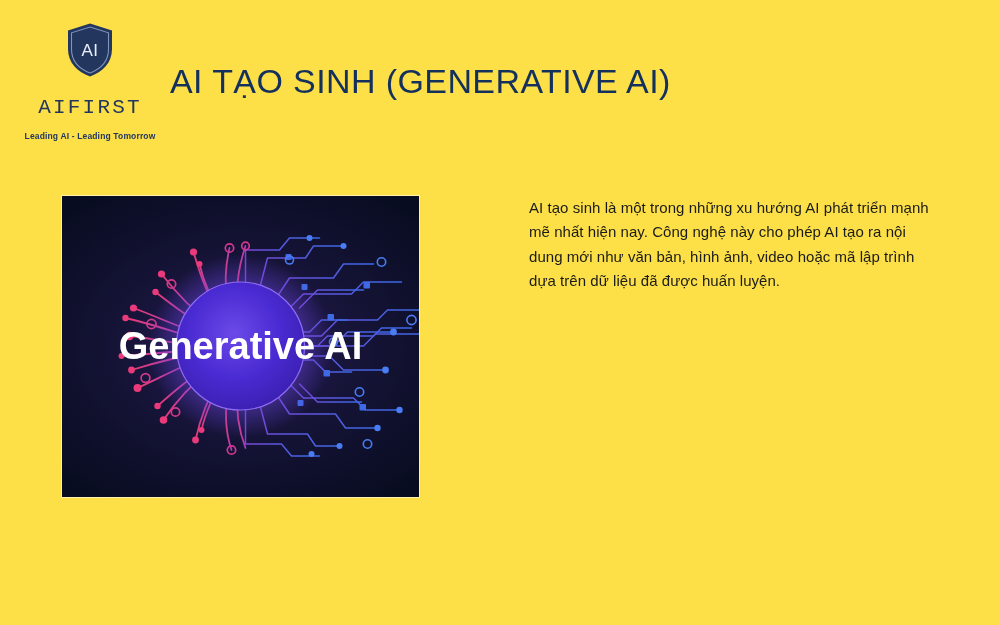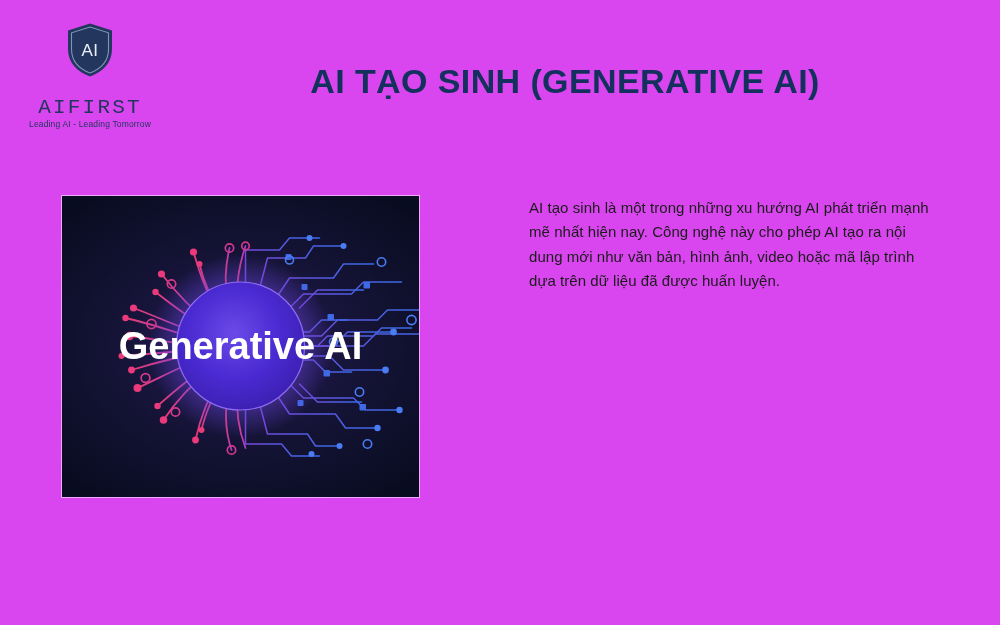--- a/index.html
+++ b/index.html
@@ -12,21 +12,21 @@
     height: 625px;
     background: #f4f1ea;
     font-family: "Liberation Sans", sans-serif;
     overflow: hidden;
     position: relative;
   }
 
   .slide {
     position: absolute;
     inset: 0;
-    background: #d946ef;
+    background: #fde047;
   }
 
   
   .brand {
     position: absolute;
     left: 20px;
     top: 22px;
     width: 140px;
     text-align: center;
     user-select: none;
@@ -40,37 +40,37 @@
   .brand-word {
     margin-top: 18px;
     font-size: 21px;
     letter-spacing: 2.2px;
     color: #22365e;
     font-weight: 400;
     line-height: 1.1;
     font-family: Liberation Mono, monospace;
   }
   .brand-tagline {
-    margin-top: 0;
+    margin-top: 12px;
     font-size: 8.5px;
-    font-weight: normal;
+    font-weight: bold;
     letter-spacing: 0.15px;
     color: #22365e;
     line-height: 1.2;
   }
 
   
   .slide-title {
     position: absolute;
     left: 170px;
     right: 40px;
     top: 62px;
-    text-align: center;
+    text-align: left;
     font-size: 34px;
-    font-weight: bold;
+    font-weight: normal;
     letter-spacing: 0.4px;
     color: #14305c;
     line-height: 1.15;
     white-space: nowrap;
   }
 
   
   .figure {
     position: absolute;
     left: 62px;

